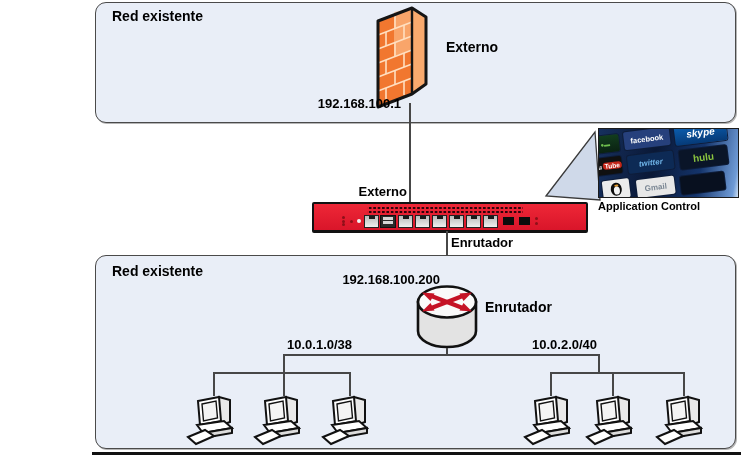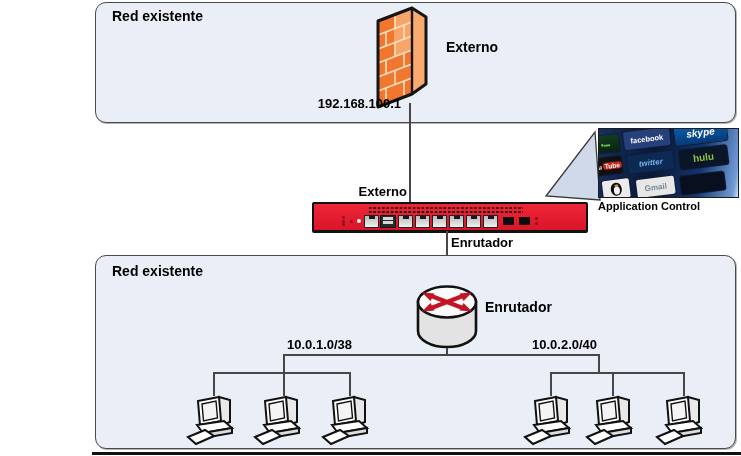--- a/index.html
+++ b/index.html
@@ -177,20 +177,21 @@
       <div class="tile" style="left:86px;top:52px;width:44px;height:18px;background:#08101f;"></div>
     </div>
   </div>
   <div class="lbl" style="left:598px;top:200px;font-size:11px;">Application Control</div>
 
   <div class="line" style="left:446px;top:231px;width:2px;height:61px;"></div>
   <div class="lbl" style="left:451px;top:236px;">Enrutador</div>
 
   <div class="netbox bottom"></div>
   <div class="lbl big" style="left:112px;top:264px;">Red existente</div>
+  <div class="lbl right" style="right:301px;top:273px;">192.168.100.200</div>
 
   <svg class="pcicon" style="left:415px;top:284px;width:64px;height:66px;" viewBox="0 0 64 66">
     <path d="M3,18 L3,47 A29,16 0 0 0 61,47 L61,18 Z" fill="#e3e3e3" stroke="#111" stroke-width="2.6"></path>
     <ellipse cx="32" cy="18" rx="29" ry="15.5" fill="#fafafa" stroke="#111" stroke-width="2.6"></ellipse>
     <g stroke="#c51326" stroke-width="4.2" fill="#c51326">
       <line x1="15" y1="24.5" x2="49" y2="11.5"></line>
       <line x1="15" y1="11.5" x2="49" y2="24.5"></line>
       <polygon points="57,8.5 44.5,9.5 48.5,17" stroke="none"></polygon>
       <polygon points="7,27.5 19.5,26.5 15.5,19" stroke="none"></polygon>
       <polygon points="57,27.5 44.5,26.5 48.5,19" stroke="none"></polygon>

